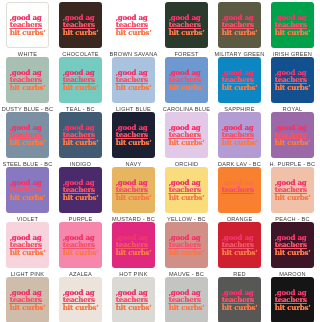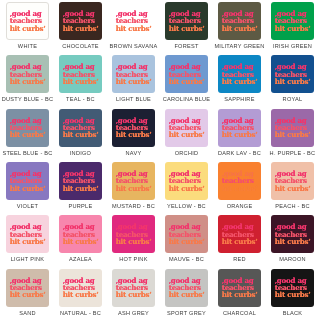--- a/index.html
+++ b/index.html
@@ -25,21 +25,21 @@
   }
   .cell {
     display: flex;
     flex-direction: column;
     align-items: center;
     justify-content: flex-start;
     box-sizing: border-box;
   }
   .swatch {
     width: 43px;
-    height: 38px;
+    height: 46px;
     border-radius: 3px;
     position: relative;
     display: flex;
     align-items: center;
     justify-content: center;
     overflow: hidden;
     box-sizing: border-box;
   }
   .swatch.outlined {
     border: 1px solid #e0ded9;
@@ -55,21 +55,21 @@
   .design .ln {
     font-family: "DejaVu Serif", serif;
     font-weight: bold;
     font-size: 7.1px;
     letter-spacing: -0.25px;
     white-space: nowrap;
     margin: 0.15px 0;
     text-shadow: 0 0 0.2px currentColor;
   }
   .ln1 { color: #f2356c; }
-  .ln2 { color: #f4536a; }
+  .ln2 { color: #f4536a; text-decoration: underline; }
   .ln3 { color: #f87a4a; }
   .design.faint .ln1 { color: rgba(244,90,120,0.22); }
   .design.faint .ln2 { color: rgba(244,70,120,0.70); }
   .design.faint .ln3 { color: rgba(248,125,80,0.16); }
   .label {
     margin-top: 3px;
     font-size: 5.6px;
     letter-spacing: 0.25px;
     color: #3b3b3b;
     text-align: center;

